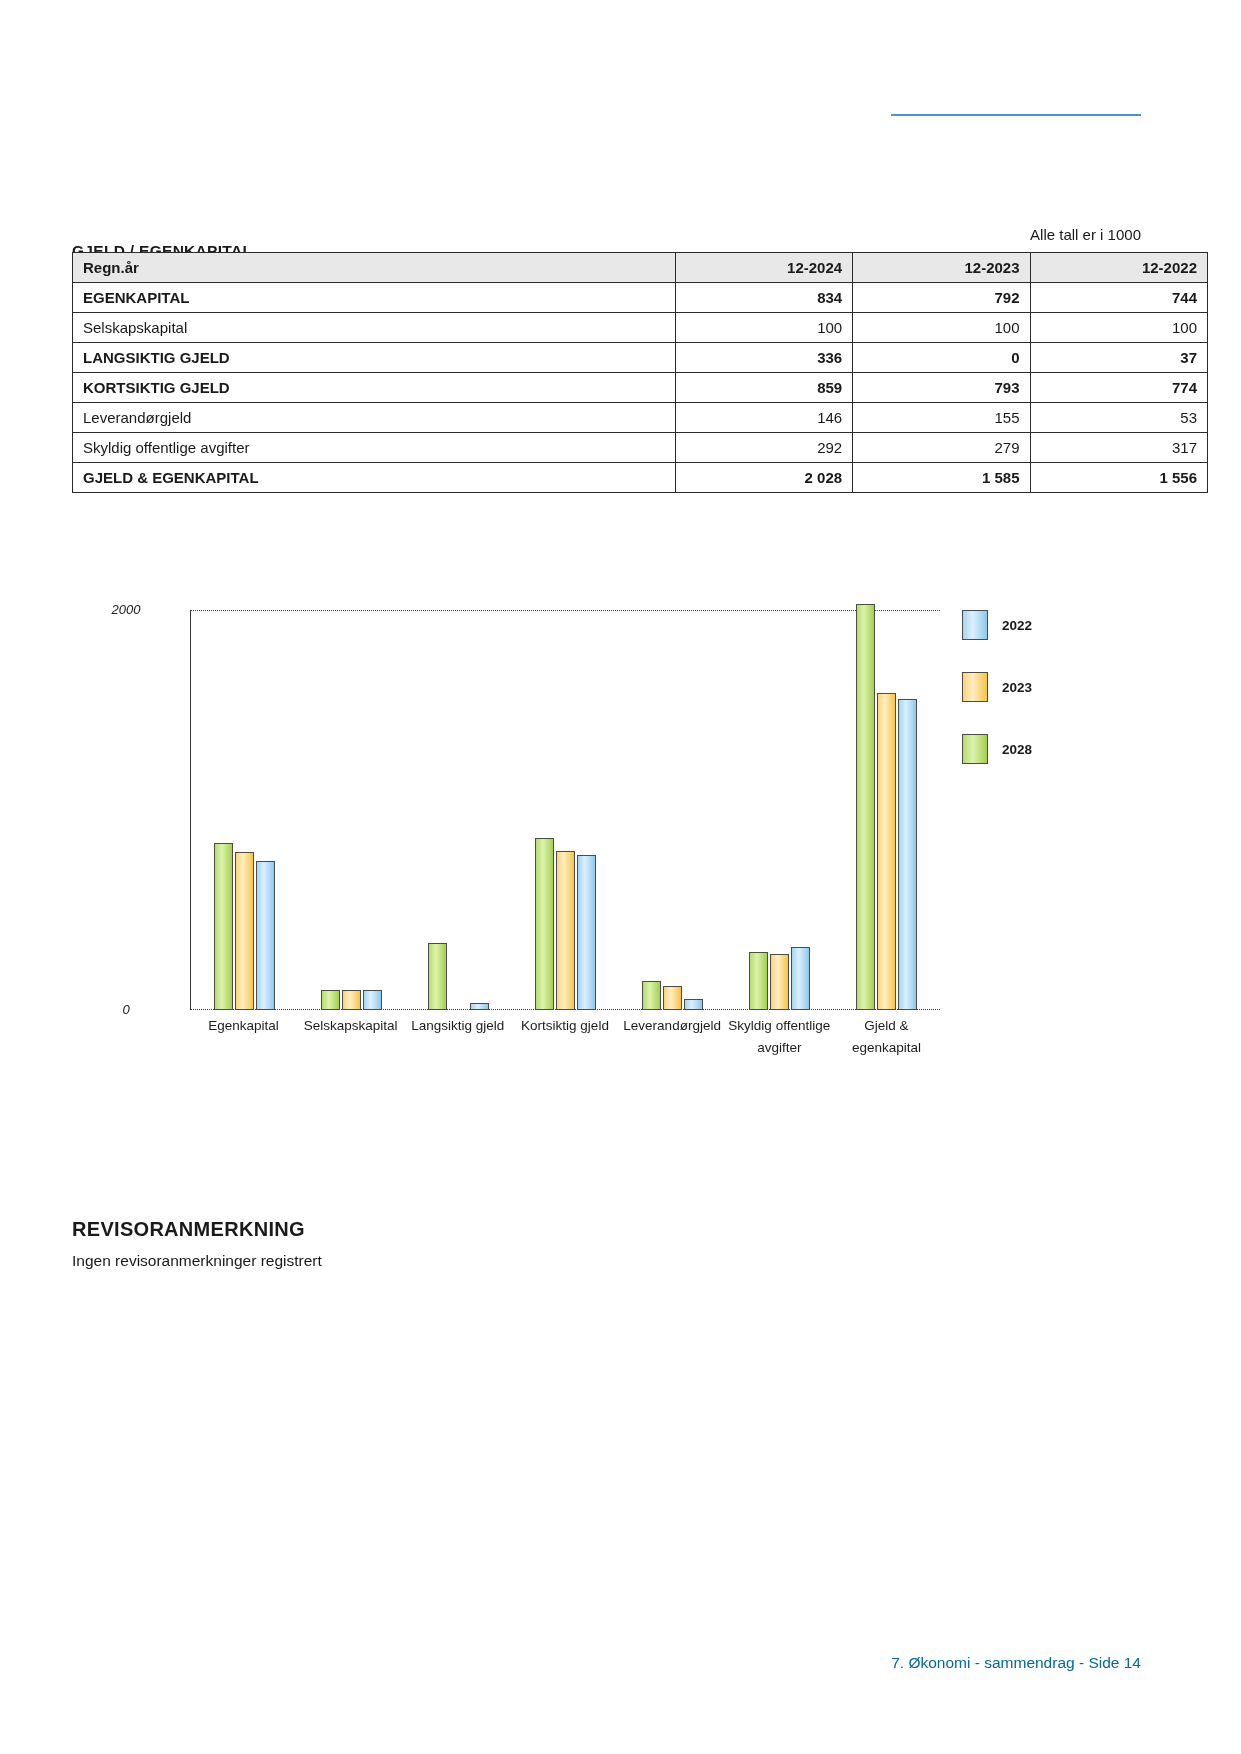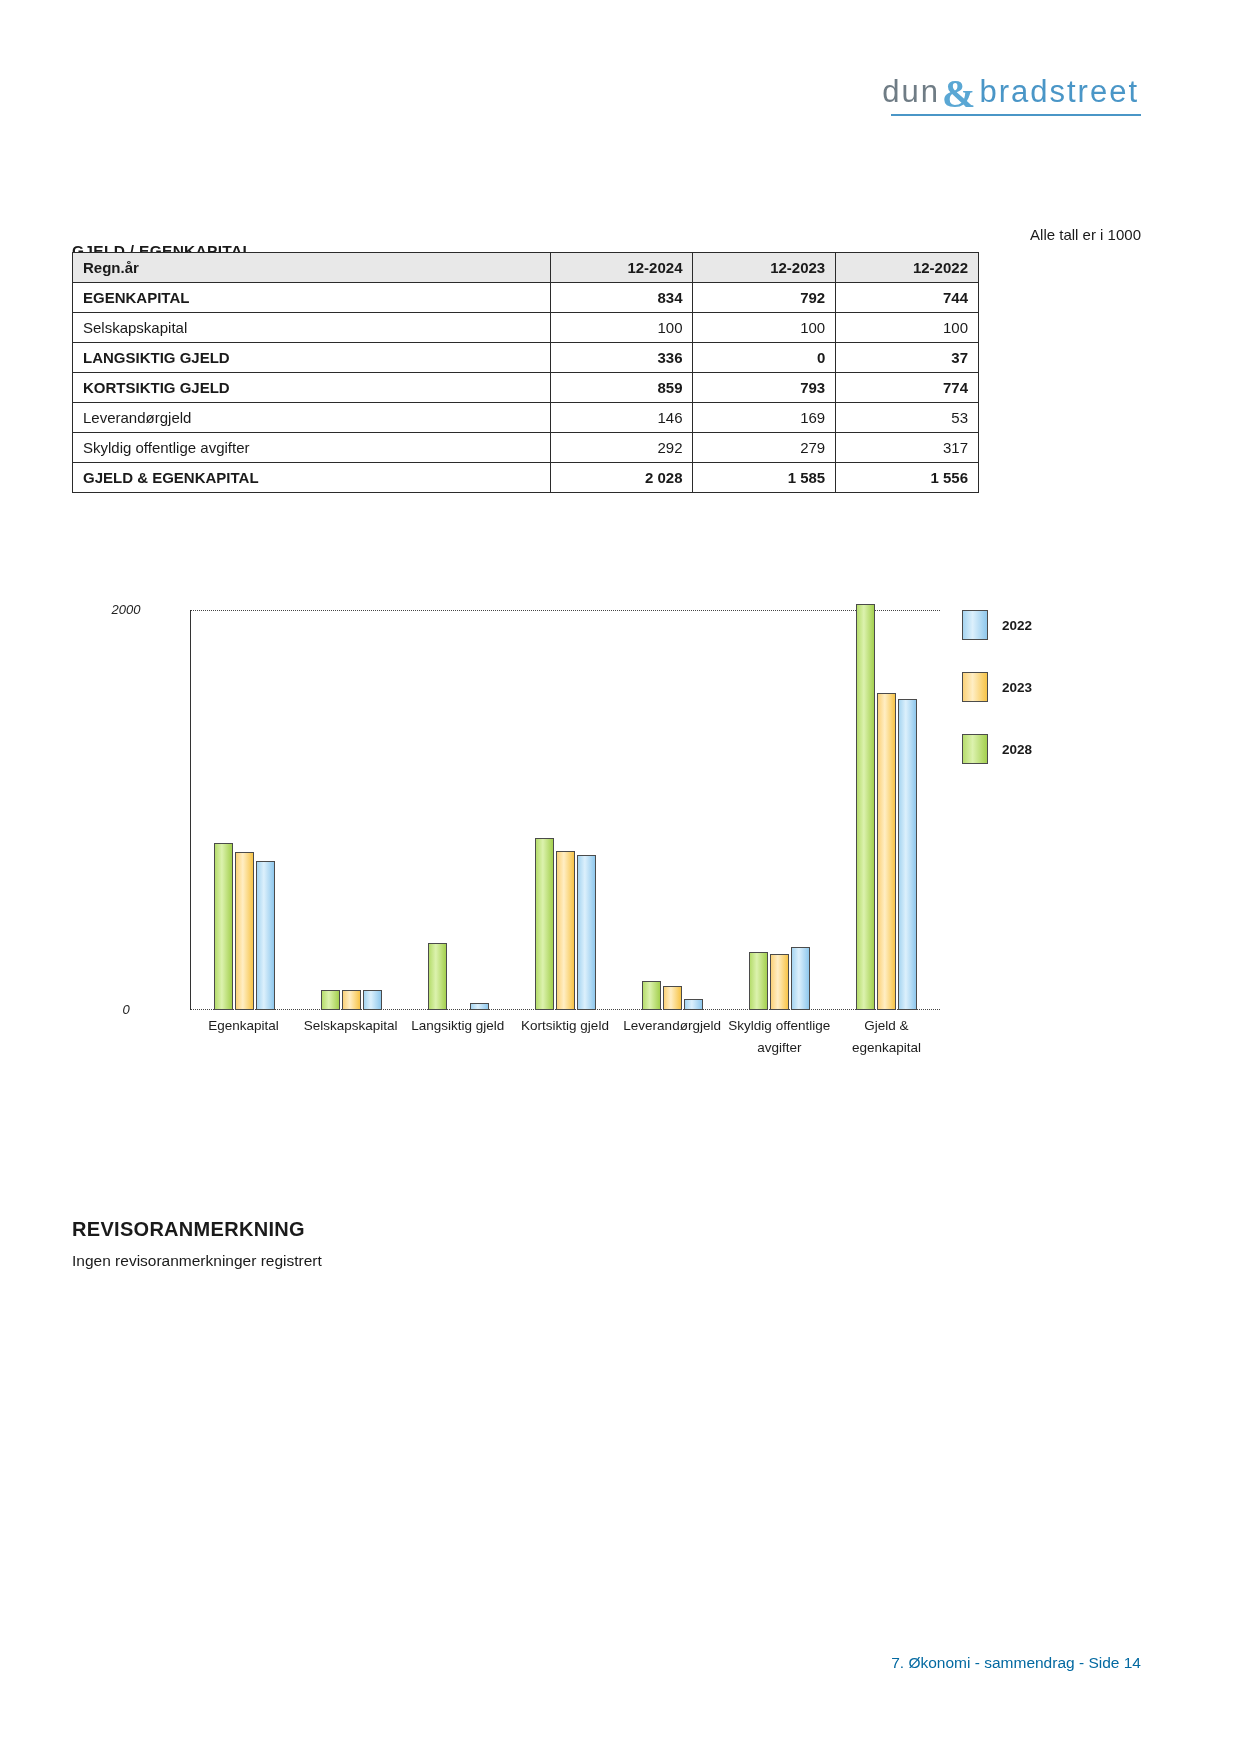--- a/index.html
+++ b/index.html
@@ -67,21 +67,21 @@
     right: 100px;
     top: 226px;
     font-size: 15px;
   }
 
   
   .tbl {
     position: absolute;
     left: 72px;
     top: 252px;
-    width: 907px;
+    width: 1136px;
     border-collapse: collapse;
     font-size: 15px;
   }
   .tbl td, .tbl th {
     border: 1px solid #2b2b2b;
     padding: 6px 10px;
     height: 20px;
     box-sizing: border-box;
   }
   .tbl .lbl { text-align: left; width: 530px; }
@@ -207,25 +207,20 @@
     font-size: 15.5px;
     color: #0369a1;
     margin-top: 20px;
   }
 </style>
 </head>
 <body>
 
 <div class="page">
 
-  <div class="logo">
-    <span class="dun">dun</span>
-    <span class="amp">&amp;</span>
-    <span class="brad">bradstreet</span>
-  </div>
   <div class="logo-rule"></div>
 
   <div class="sec-title">GJELD / EGENKAPITAL</div>
   <div class="sec-note">Alle tall er i 1000</div>
 
   <table class="tbl">
     <tbody>
       <tr class="head">
         <td class="lbl">Regn.år</td>
         <td class="num">12-2024</td>
@@ -252,21 +247,21 @@
       </tr>
       <tr class="bold">
         <td class="lbl">KORTSIKTIG GJELD</td>
         <td class="num">859</td>
         <td class="num">793</td>
         <td class="num">774</td>
       </tr>
       <tr>
         <td class="lbl">Leverandørgjeld</td>
         <td class="num">146</td>
-        <td class="num">169</td>
+        <td class="num">155</td>
         <td class="num">53</td>
       </tr>
       <tr>
         <td class="lbl">Skyldig offentlige avgifter</td>
         <td class="num">292</td>
         <td class="num">279</td>
         <td class="num">317</td>
       </tr>
       <tr class="bold">
         <td class="lbl">GJELD &amp; EGENKAPITAL</td>

